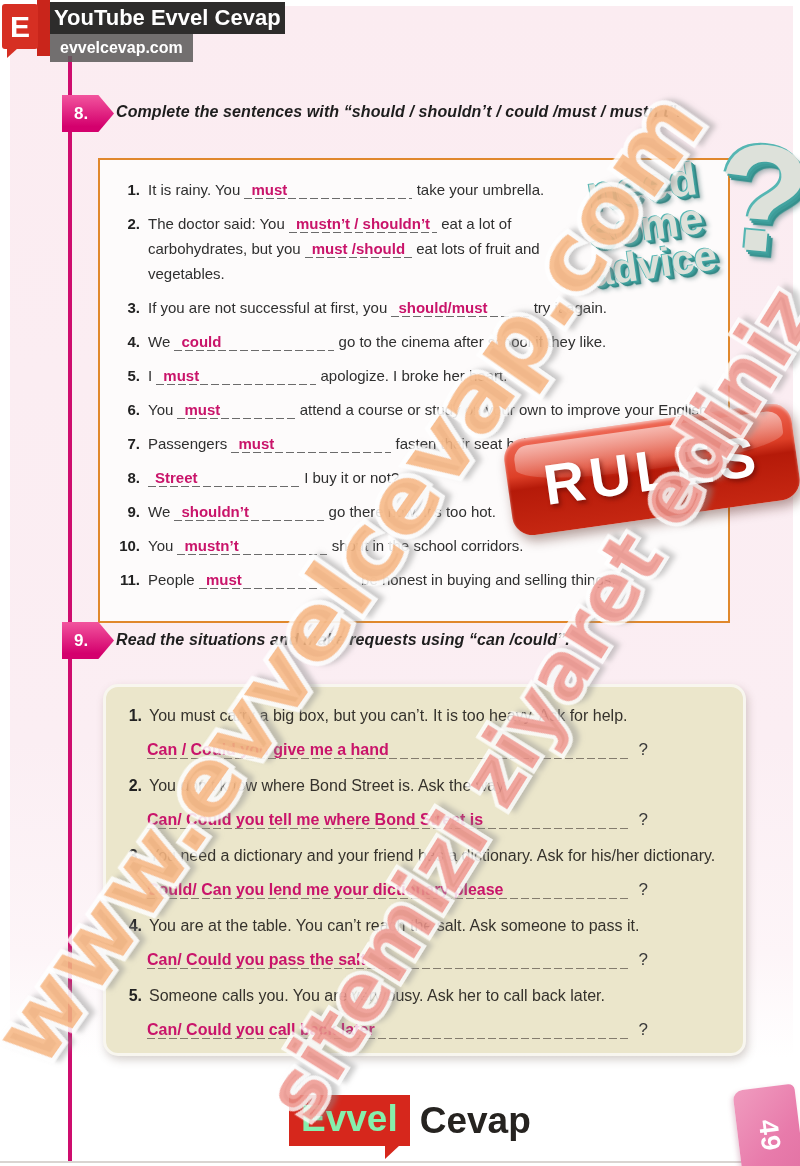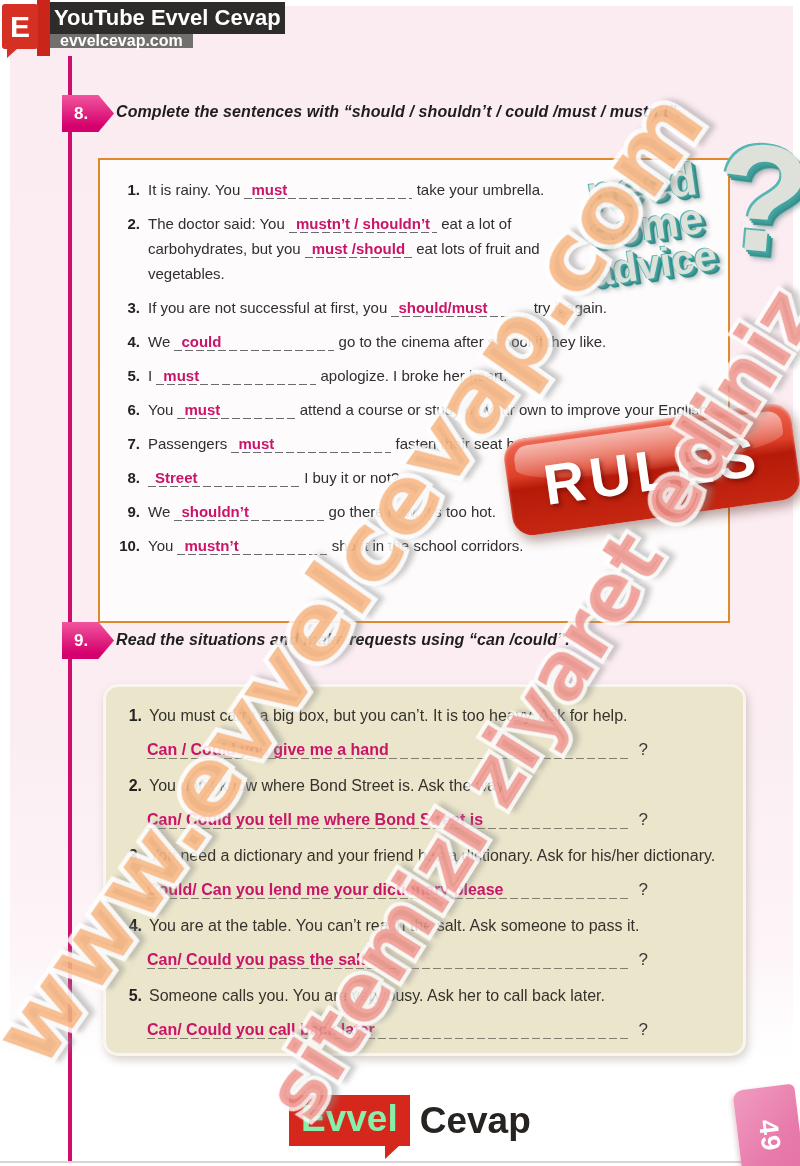--- a/index.html
+++ b/index.html
@@ -8,21 +8,21 @@
 
   
   .pink-bg{position:absolute;left:10px;right:7px;top:6px;height:1052px;
            background:linear-gradient(180deg,#fbecf1 0%,#fbeef3 70%,#fdf5f8 90%,#ffffff 100%);}
   .bottom-rule{position:absolute;left:0;right:0;top:1161px;height:2px;background:#d9d4d1;}
 
   
   .red-strip{position:absolute;left:37px;top:0;width:13px;height:56px;background:#c9251b;z-index:70;}
   .brand-dark{position:absolute;left:50px;top:2px;height:32px;background:#2d2c2b;color:#fff;
               display:flex;align-items:center;padding:0 4px;font-size:22px;font-weight:bold;z-index:70;}
-  .brand-gray{position:absolute;left:50px;top:34px;height:14px;background:rgba(95,93,92,.88);color:#fff;
+  .brand-gray{position:absolute;left:50px;top:34px;height:28px;background:rgba(95,93,92,.88);color:#fff;
               display:flex;align-items:center;padding:0 10px;font-size:16px;font-weight:bold;z-index:70;}
   .logo-e{position:absolute;left:2px;top:4px;width:36px;height:45px;background:#d62f23;border-radius:3px;
           color:#fff;font-size:30px;font-weight:bold;display:flex;align-items:center;justify-content:center;z-index:71;}
   .logo-e::after{content:"";position:absolute;left:5px;bottom:-9px;width:0;height:0;
           border-top:10px solid #d62f23;border-right:11px solid transparent;}
 
   
   .v-line{position:absolute;left:68px;top:56px;width:4px;height:1105px;background:#ce0d6e;z-index:5;}
 
   
@@ -195,20 +195,26 @@
         <span>go there now. It’s too hot.</span></span>
     </div>
 
     <div class="row nowrap">
       <span class="num">10.</span>
       <span class="body"><span>You</span>
         <span class="blank" style="min-width:150px"><span class="ans">mustn’t</span></span>
         <span>shout in the school corridors.</span></span>
     </div>
 
+    <div class="row nowrap">
+      <span class="num">11.</span>
+      <span class="body"><span>People</span>
+        <span class="blank" style="min-width:158px"><span class="ans">must</span></span>
+        <span>be honest in buying and selling things.</span></span>
+    </div>
   </div>
 
   <div class="advice">
     <span class="advice-word w1">need</span>
     <span class="advice-word w2">some</span>
     <span class="advice-word w3">advice</span>
     <span class="advice-q">?</span>
   </div>
 
   <div class="rules">

